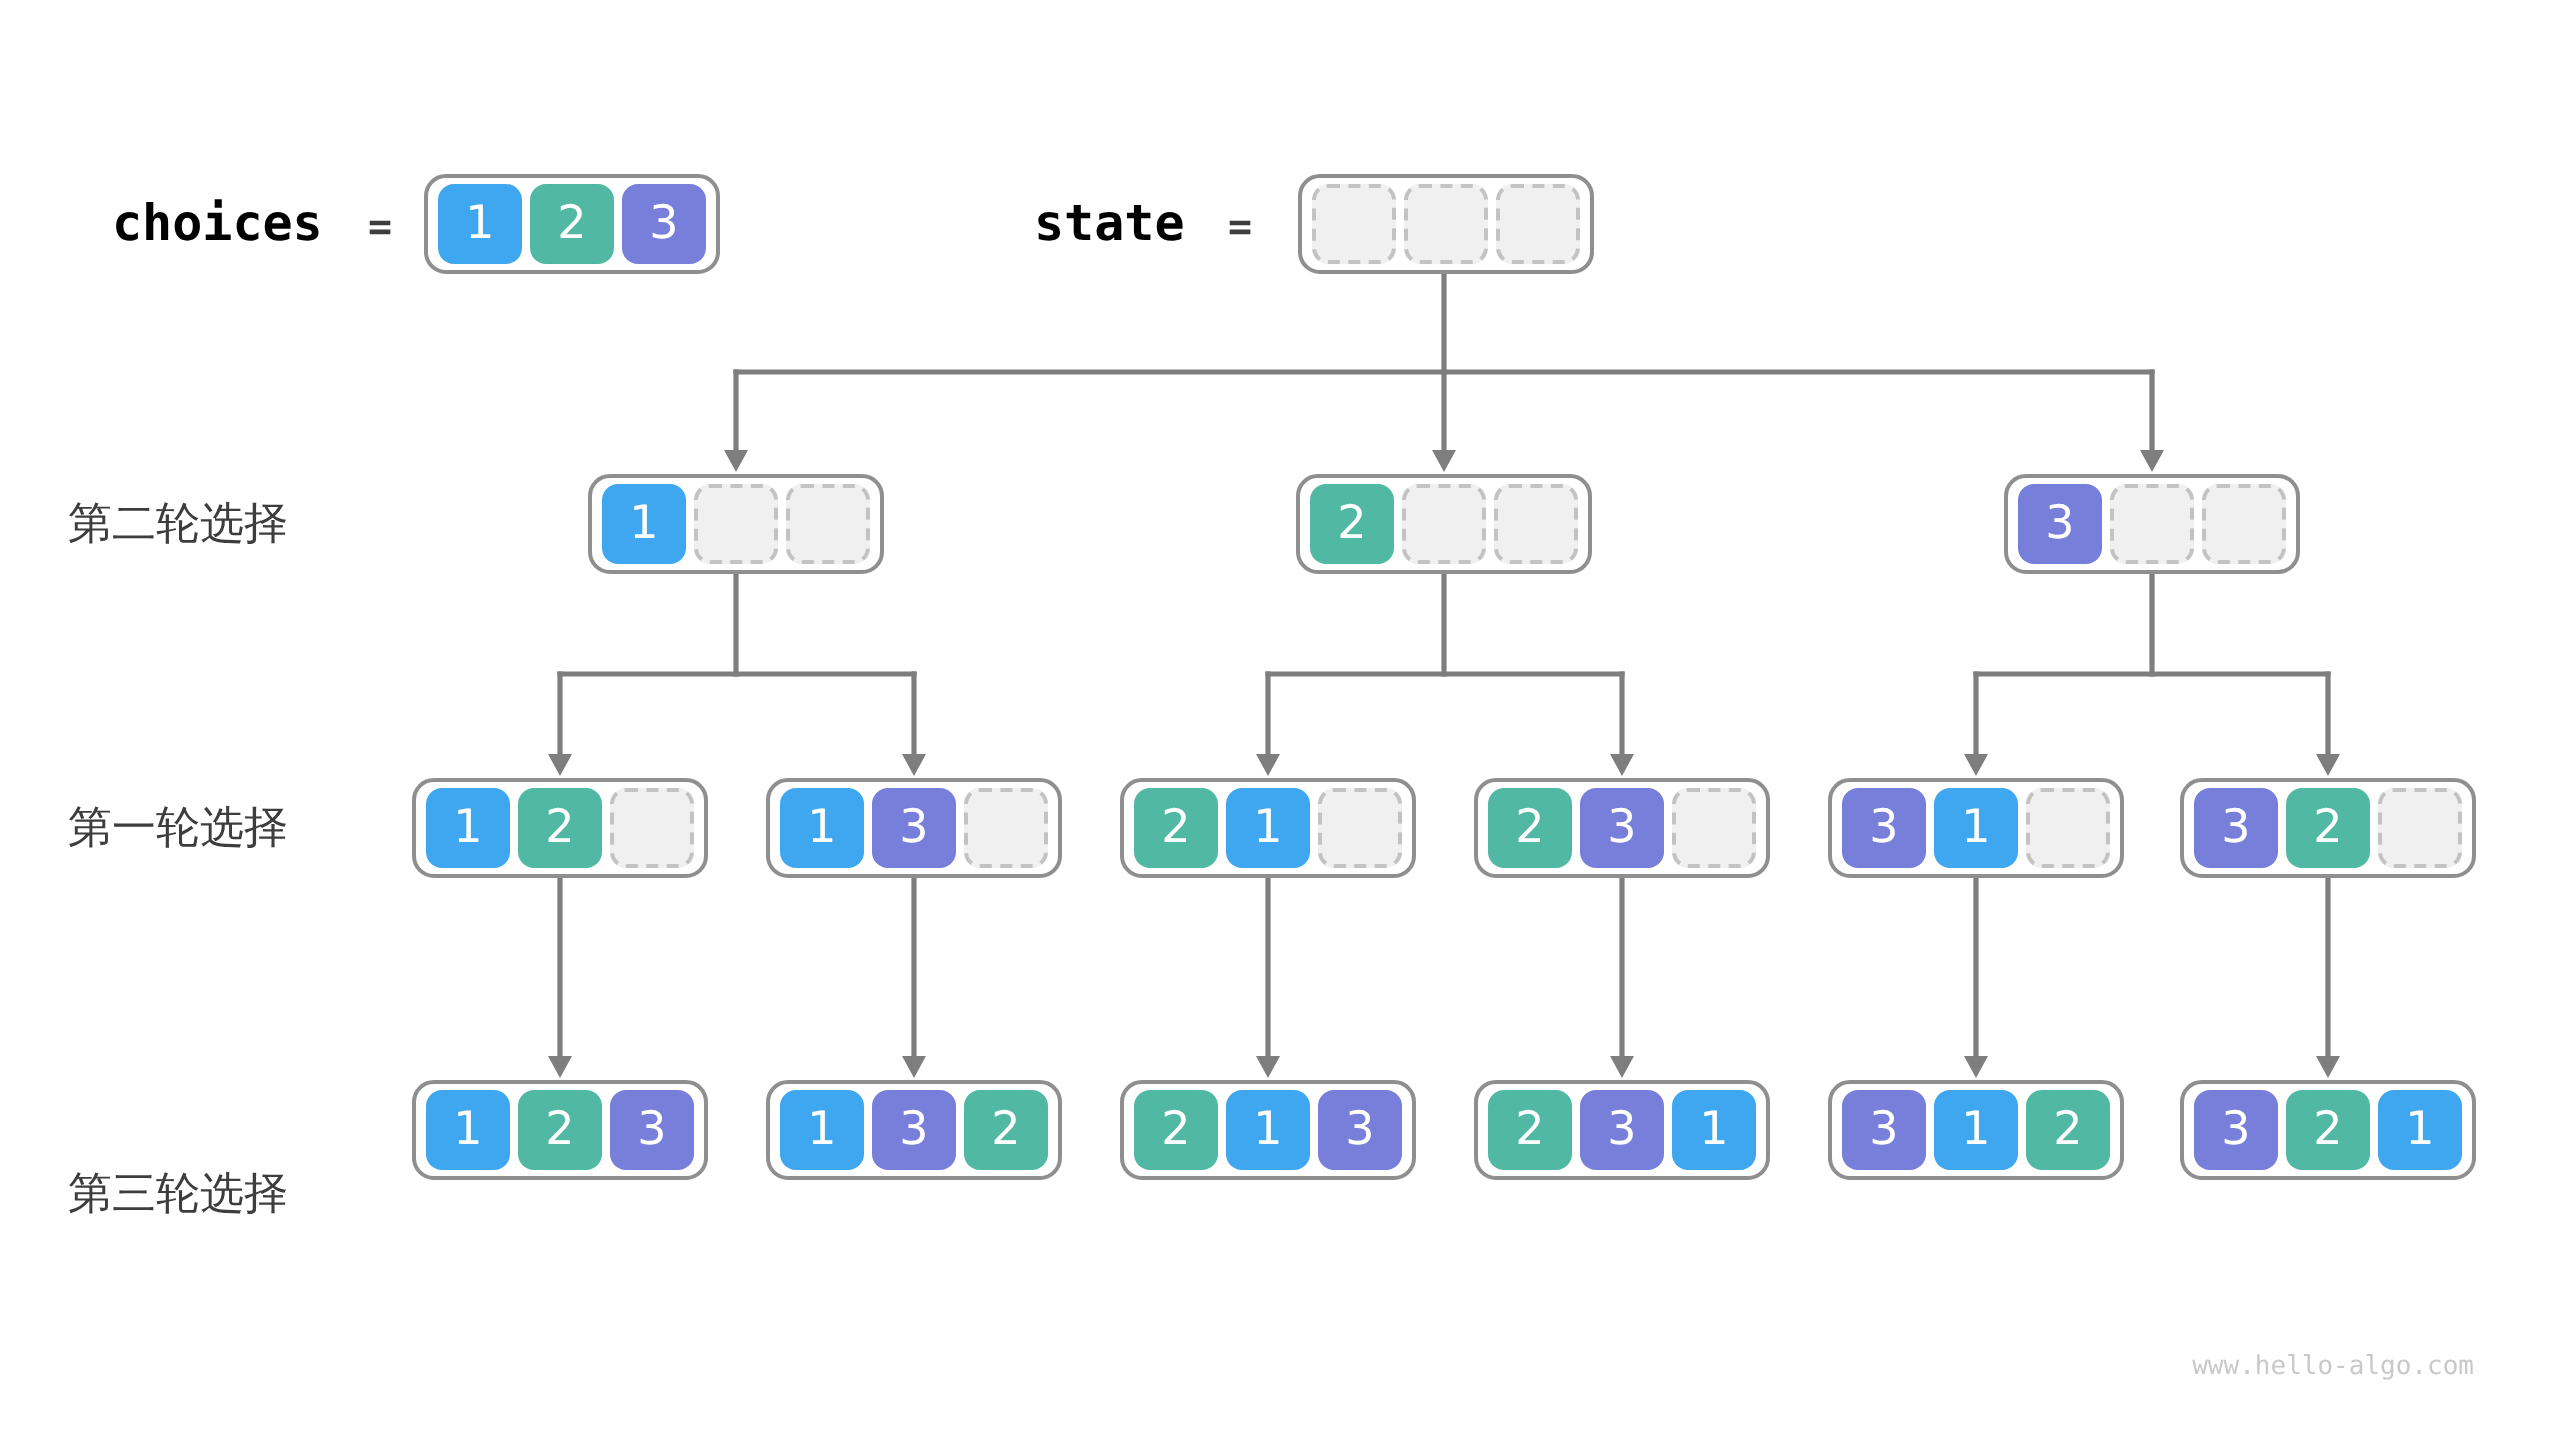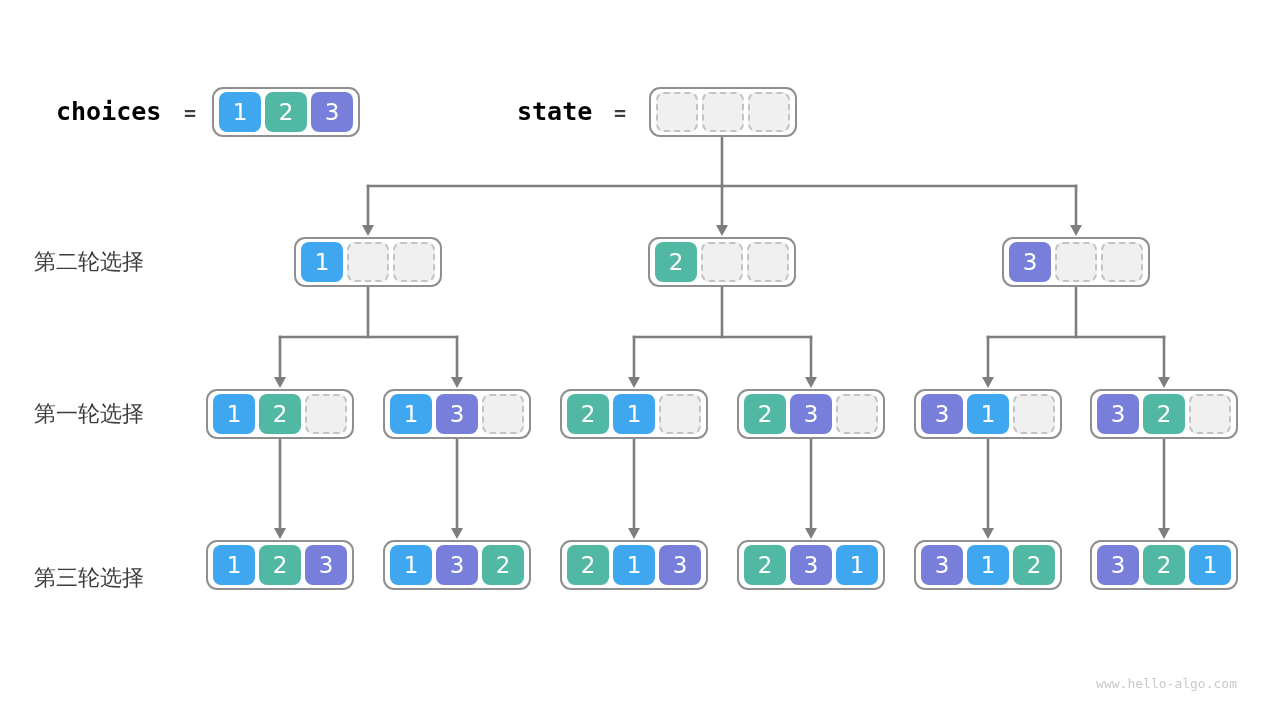--- a/index.html
+++ b/index.html
@@ -142,21 +142,21 @@
       <div class="abox" style="left: 914px; top: 389px;">
         <div class="cell" style="background: rgb(120, 127, 219);">3</div>
         <div class="cell" style="background: rgb(63, 167, 239);">1</div>
         <div class="cell empty"></div>
       </div>
       <div class="abox" style="left: 1090px; top: 389px;">
         <div class="cell" style="background: rgb(120, 127, 219);">3</div>
         <div class="cell" style="background: rgb(81, 185, 163);">2</div>
         <div class="cell empty"></div>
       </div>
-      <div class="row-label" style="top: 553px;">第三轮选择</div>
+      <div class="row-label" style="top: 572px;">第三轮选择</div>
       <div class="abox" style="left: 206px; top: 540px;">
         <div class="cell" style="background: rgb(63, 167, 239);">1</div>
         <div class="cell" style="background: rgb(81, 185, 163);">2</div>
         <div class="cell" style="background: rgb(120, 127, 219);">3</div>
       </div>
       <div class="abox" style="left: 383px; top: 540px;">
         <div class="cell" style="background: rgb(63, 167, 239);">1</div>
         <div class="cell" style="background: rgb(120, 127, 219);">3</div>
         <div class="cell" style="background: rgb(81, 185, 163);">2</div>
       </div>

